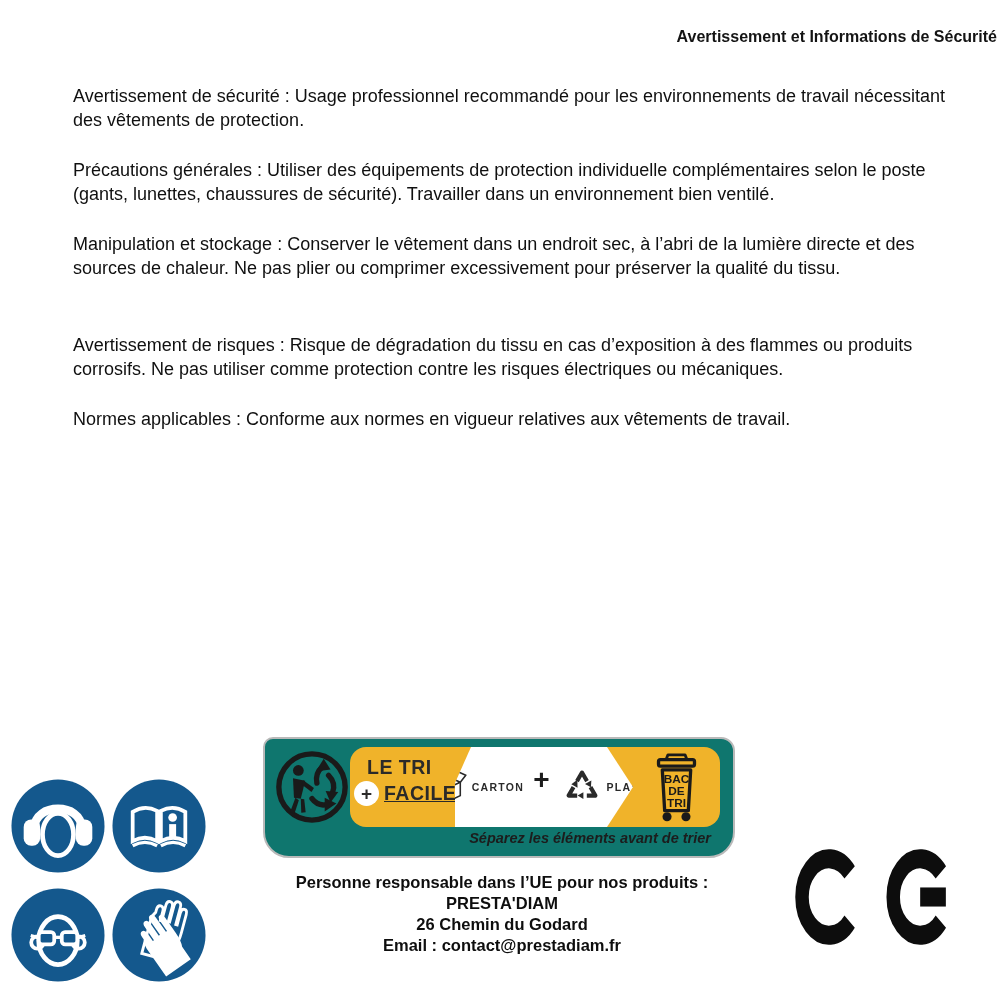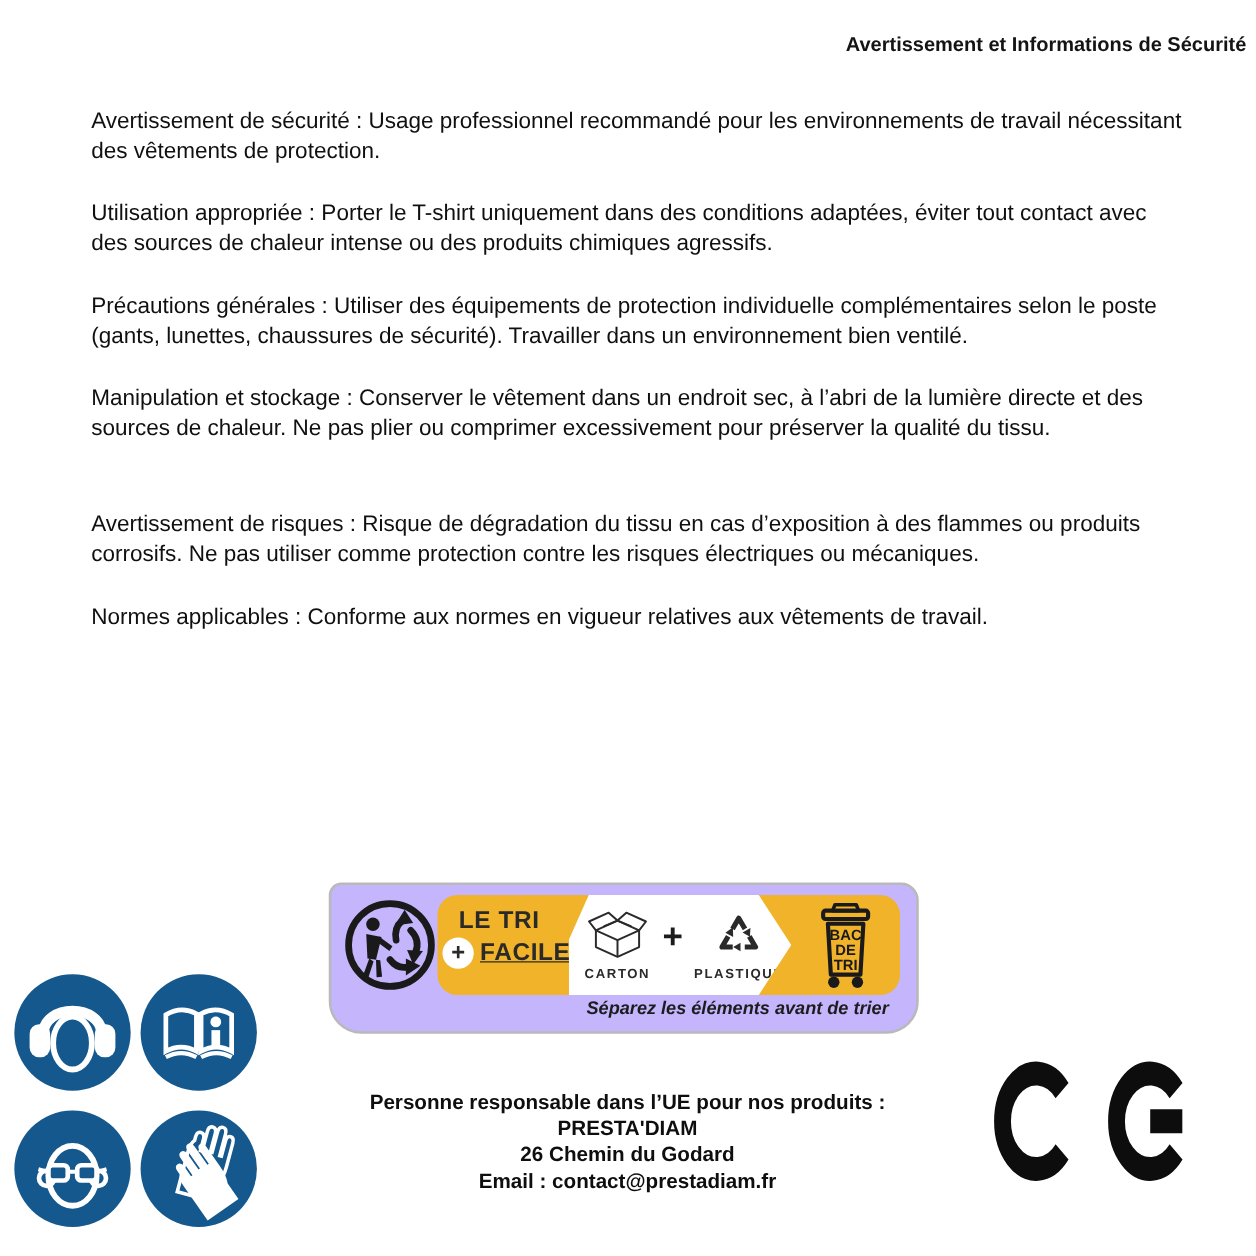--- a/index.html
+++ b/index.html
@@ -13,36 +13,36 @@
   .para{margin:0 0 26px 0;font-size:18px;line-height:24px;color:#101010;}
   .para.big-gap{margin-bottom:53px;}
 
   
   .pictos{position:absolute;left:11px;top:779px;display:grid;
           grid-template-columns:94px 94px;grid-column-gap:7px;grid-row-gap:15px;}
   .pic{width:94px;height:94px;display:block;}
 
   
   .fr-code{position:absolute;left:268px;top:740px;font-size:15px;font-weight:bold;color:#1c1c1c;}
-  .label-box{position:absolute;left:263px;top:706px;width:468px;height:117px;
-             background:#c4b5fd;border:2px solid #b9b9b9;border-radius:10px 14px 26px 26px;}
+  .label-box{position:absolute;left:263px;top:737px;width:468px;height:117px;
+             background:#0f766e;border:2px solid #b9b9b9;border-radius:10px 14px 26px 26px;}
   .triman{position:absolute;left:8px;top:9px;width:78px;height:78px;}
   .banner{position:absolute;left:85px;top:8px;width:370px;height:80px;
           background:#F0B32A;border-radius:16px;}
   .letri{position:absolute;left:4px;top:10px;color:#2b2a29;}
   .letri .t1{font-size:19.5px;font-weight:bold;letter-spacing:.5px;margin-left:13px;line-height:21px;}
   .letri .row{display:flex;align-items:center;gap:5px;margin-top:3px;}
   .plus-circle{width:25px;height:25px;border-radius:50%;background:#fff;display:flex;
                align-items:center;justify-content:center;font-size:19px;font-weight:bold;color:#2b2a29;}
   .letri .t2{font-size:19.5px;font-weight:bold;letter-spacing:.5px;text-decoration:underline;}
   .cutout{position:absolute;left:105px;top:0;width:178px;height:80px;background:#fff;
           clip-path:polygon(16px 0,152px 0,178px 40px,152px 80px,0 80px,0 36px);
           display:flex;align-items:center;justify-content:center;gap:9px;
           padding-left:6px;box-sizing:border-box;}
-  .mat{display:flex;flex-direction:column;align-items:center;gap:2px;}
+  .mat{display:flex;align-items:center;gap:2px;}
   .mat-label{font-size:10.5px;font-weight:bold;letter-spacing:1.3px;color:#2a2a2a;}
   .mat-plus{font-size:28px;font-weight:900;color:#1c1c1c;margin:-14px 0 0 0;}
   .bin-wrap{position:absolute;left:300px;top:3px;width:53px;height:74px;}
   .caption{position:absolute;right:22px;top:91px;font-size:14.5px;font-weight:bold;
            font-style:italic;color:#1c1c1c;}
 
   
   .addr{position:absolute;left:242px;top:872px;width:520px;text-align:center;
         font-size:16.5px;font-weight:bold;line-height:21px;color:#0e0e0e;}
 
@@ -53,21 +53,20 @@
 </style>
 </head>
 <body>
 
 <div class="page">
 
   <div class="title">Avertissement et Informations de Sécurité</div>
 
   <div class="body-text">
     <p class="para">Avertissement de sécurité : Usage professionnel recommandé pour les environnements de travail nécessitant des vêtements de protection.</p>
-    <p class="para">Utilisation appropriée : Porter le T-shirt uniquement dans des conditions adaptées, éviter tout contact avec des sources de chaleur intense ou des produits chimiques agressifs.</p>
     <p class="para">Précautions générales : Utiliser des équipements de protection individuelle complémentaires selon le poste (gants, lunettes, chaussures de sécurité). Travailler dans un environnement bien ventilé.</p>
     <p class="para big-gap">Manipulation et stockage : Conserver le vêtement dans un endroit sec, à l’abri de la lumière directe et des sources de chaleur. Ne pas plier ou comprimer excessivement pour préserver la qualité du tissu.</p>
     <p class="para">Avertissement de risques : Risque de dégradation du tissu en cas d’exposition à des flammes ou produits corrosifs. Ne pas utiliser comme protection contre les risques électriques ou mécaniques.</p>
     <p class="para">Normes applicables : Conforme aux normes en vigueur relatives aux vêtements de travail.</p>
   </div>
 
   <div class="pictos">
 
     <svg class="pic" viewBox="0 0 100 100">
       <circle cx="50" cy="50" r="49.5" fill="#14588D"></circle>

